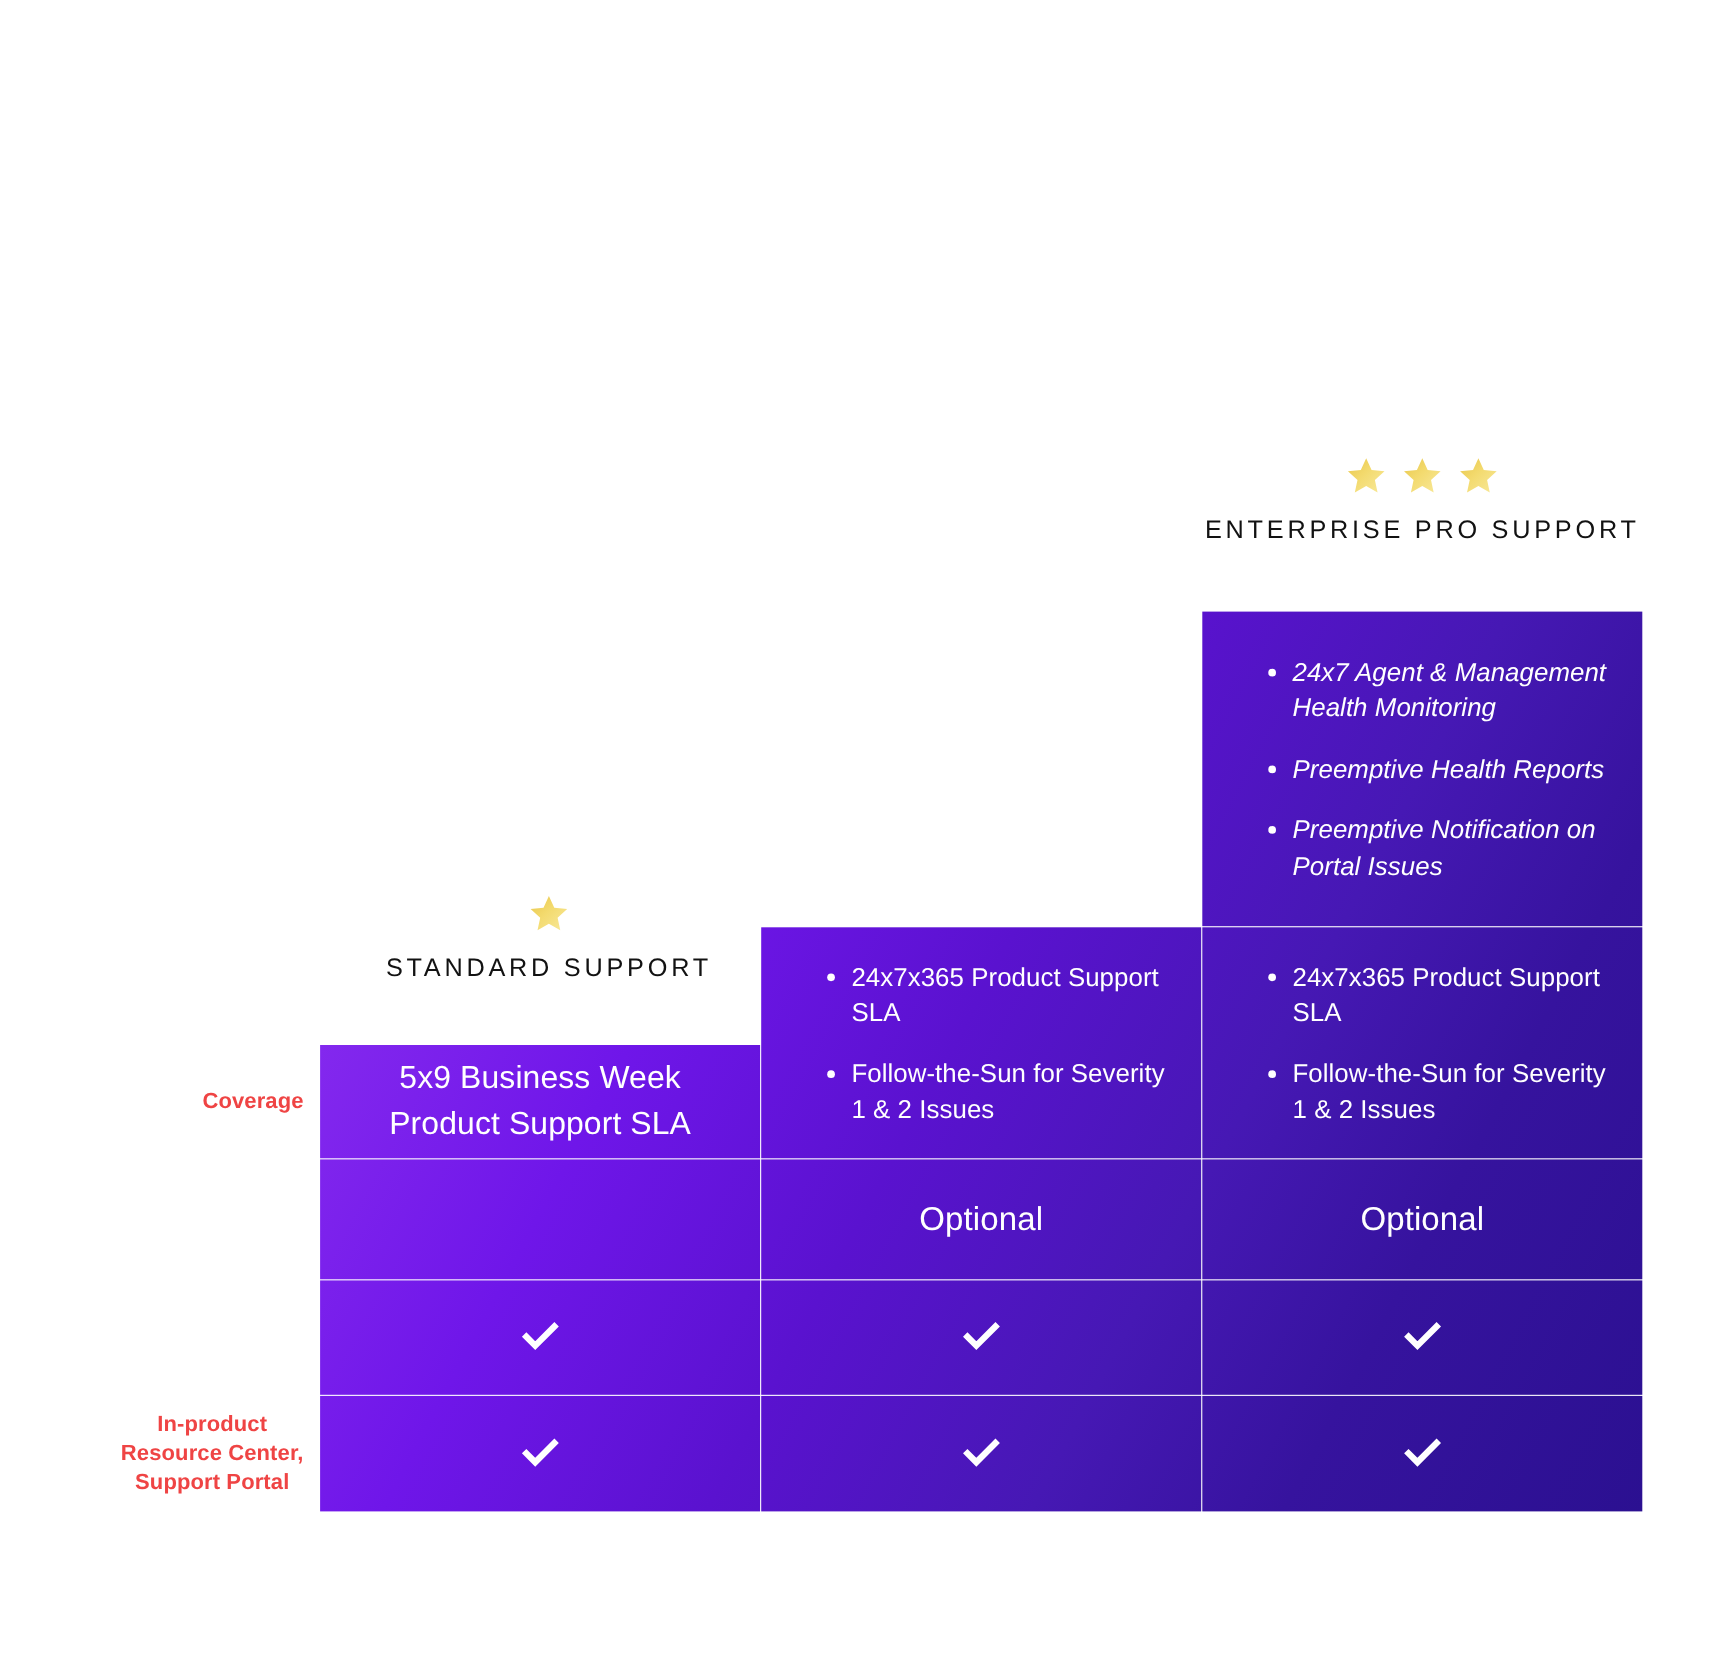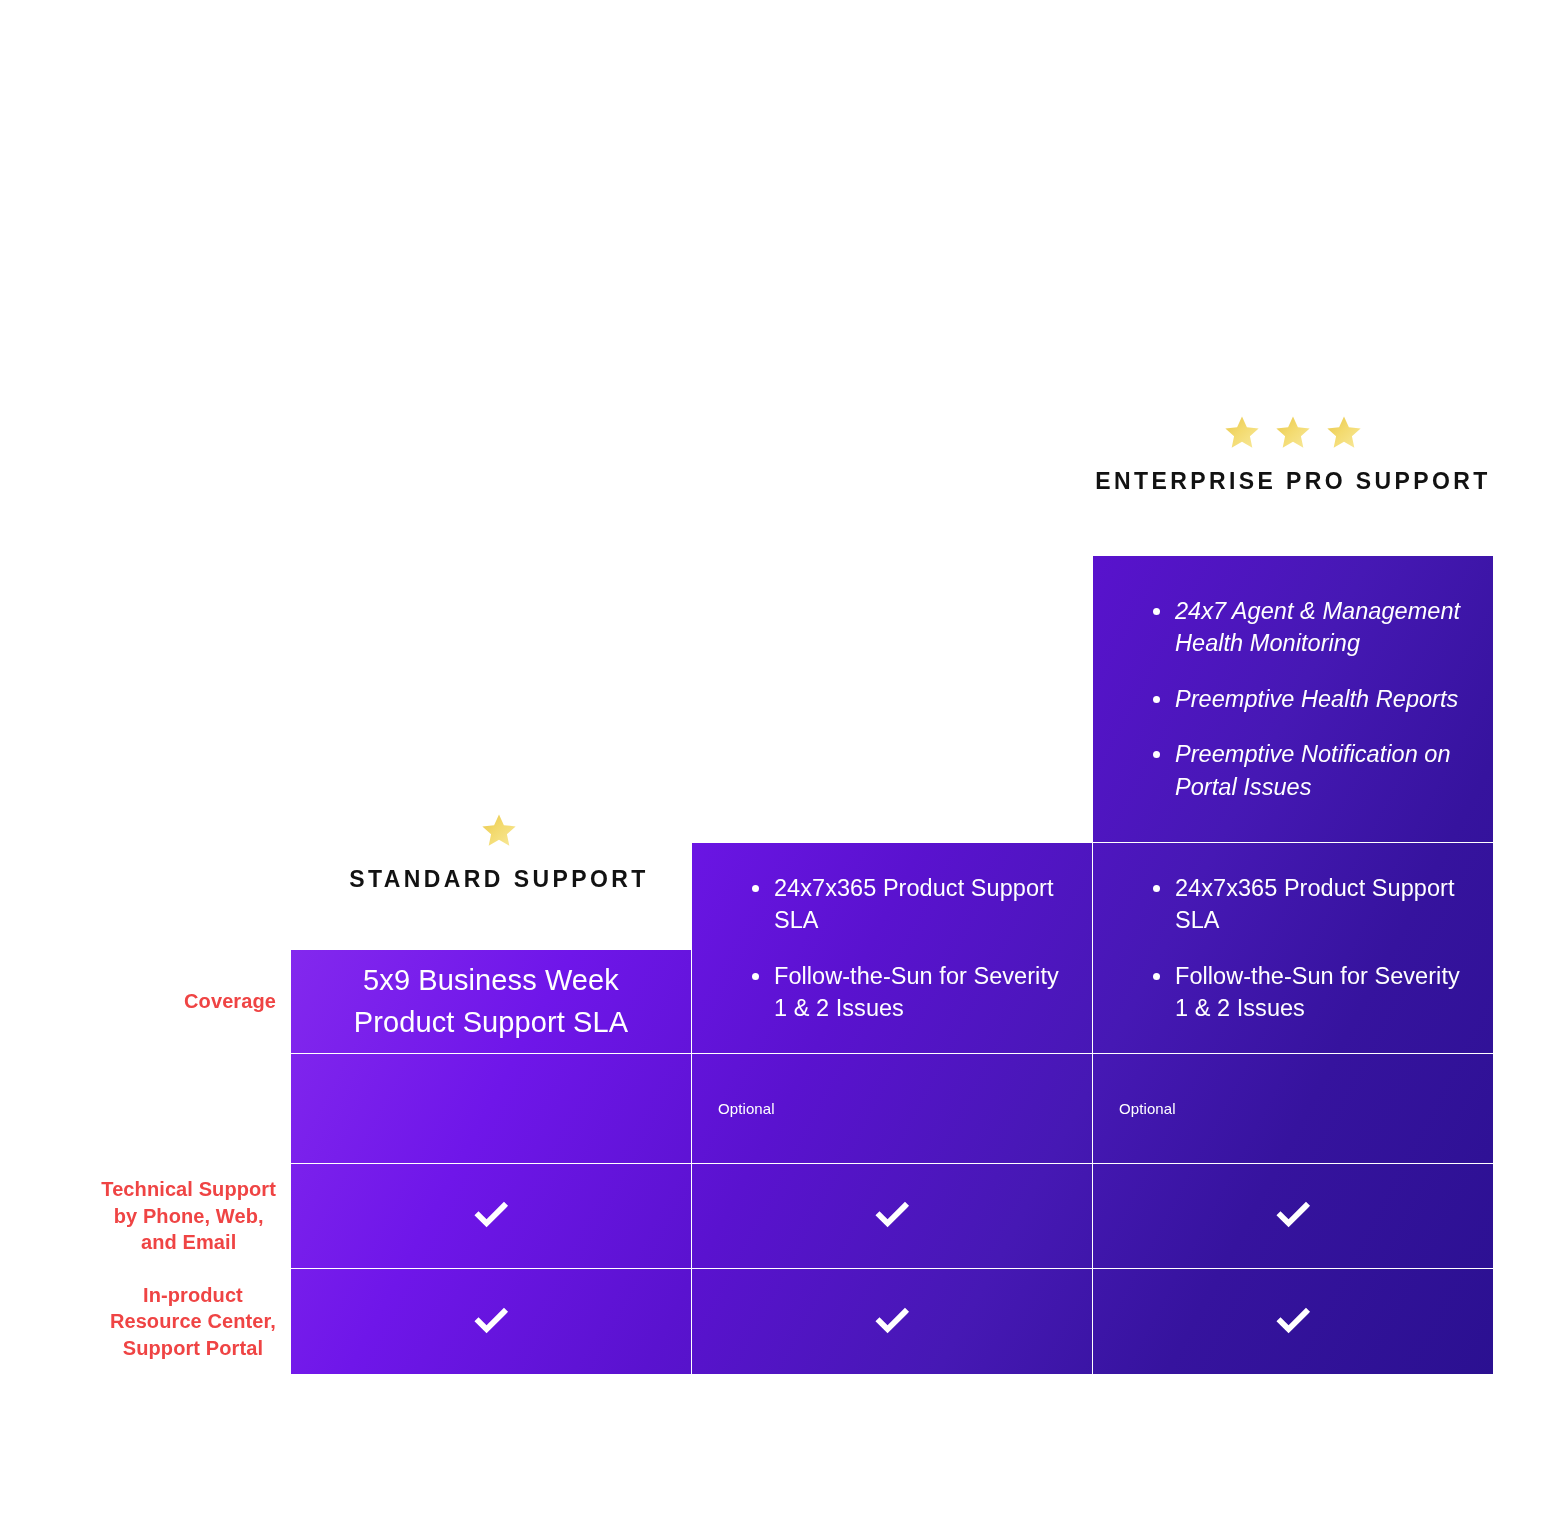--- a/index.html
+++ b/index.html
@@ -53,21 +53,22 @@
 
   .cell-centered-text {
     text-align: center;
     font-size: 29px;
     line-height: 1.42;
     font-weight: 400;
     letter-spacing: 0.1px;
   }
 
   .cell-optional {
-    font-size: 15px;
+    text-align: center;
+    font-size: 30px;
     font-weight: 400;
     letter-spacing: 0.1px;
   }
 
   ul.bullets {
     list-style: none;
     margin: 0;
     padding: 0 0 0 34px;
     font-size: 23.5px;
     line-height: 1.38;
@@ -131,21 +132,21 @@
     align-items: center;
   }
   .star {
     width: 38px;
     height: 38px;
     display: block;
   }
   .star svg { display: block; width: 100%; height: 100%; }
   .col-header .title {
     font-size: 23px;
-    font-weight: bold;
+    font-weight: normal;
     letter-spacing: 3.4px;
     line-height: 1.42;
     text-transform: uppercase;
   }
 </style>
 </head>
 <body>
 
 <div id="stage">
 
@@ -192,23 +193,20 @@
           <path fill="url(#sg3)" d="M12 1.6l3.09 6.72 7.41.78-5.5 4.96 1.53 7.24L12 17.5l-6.53 3.8 1.53-7.24L1.5 9.1l7.41-.78z"></path>
         </svg>
       </span>
     </div>
     <div class="title">ENTERPRISE PRO SUPPORT</div>
   </div>
 
   <div class="row-label" style="top:950px; height:103px;">
     <span>Coverage</span>
   </div>
-  <div class="row-label" style="top:1164px; height:104px;">
-    <span>Technical Support<br>by Phone, Web,<br>and Email</span>
-  </div>
   <div class="row-label" style="top:1269px; height:105px;">
     <span>In-product<br>Resource Center,<br>Support Portal</span>
   </div>
 
   <div class="cell" style="left:1093px; top:556px; width:400px; height:286px; background-position:-802px 0px;font-style:italic;">
     <div class="cell-inner">
       <ul class="bullets">
         <li>24x7 Agent &amp; Management Health Monitoring</li>
         <li>Preemptive Health Reports</li>
         <li>Preemptive Notification on Portal Issues</li>

